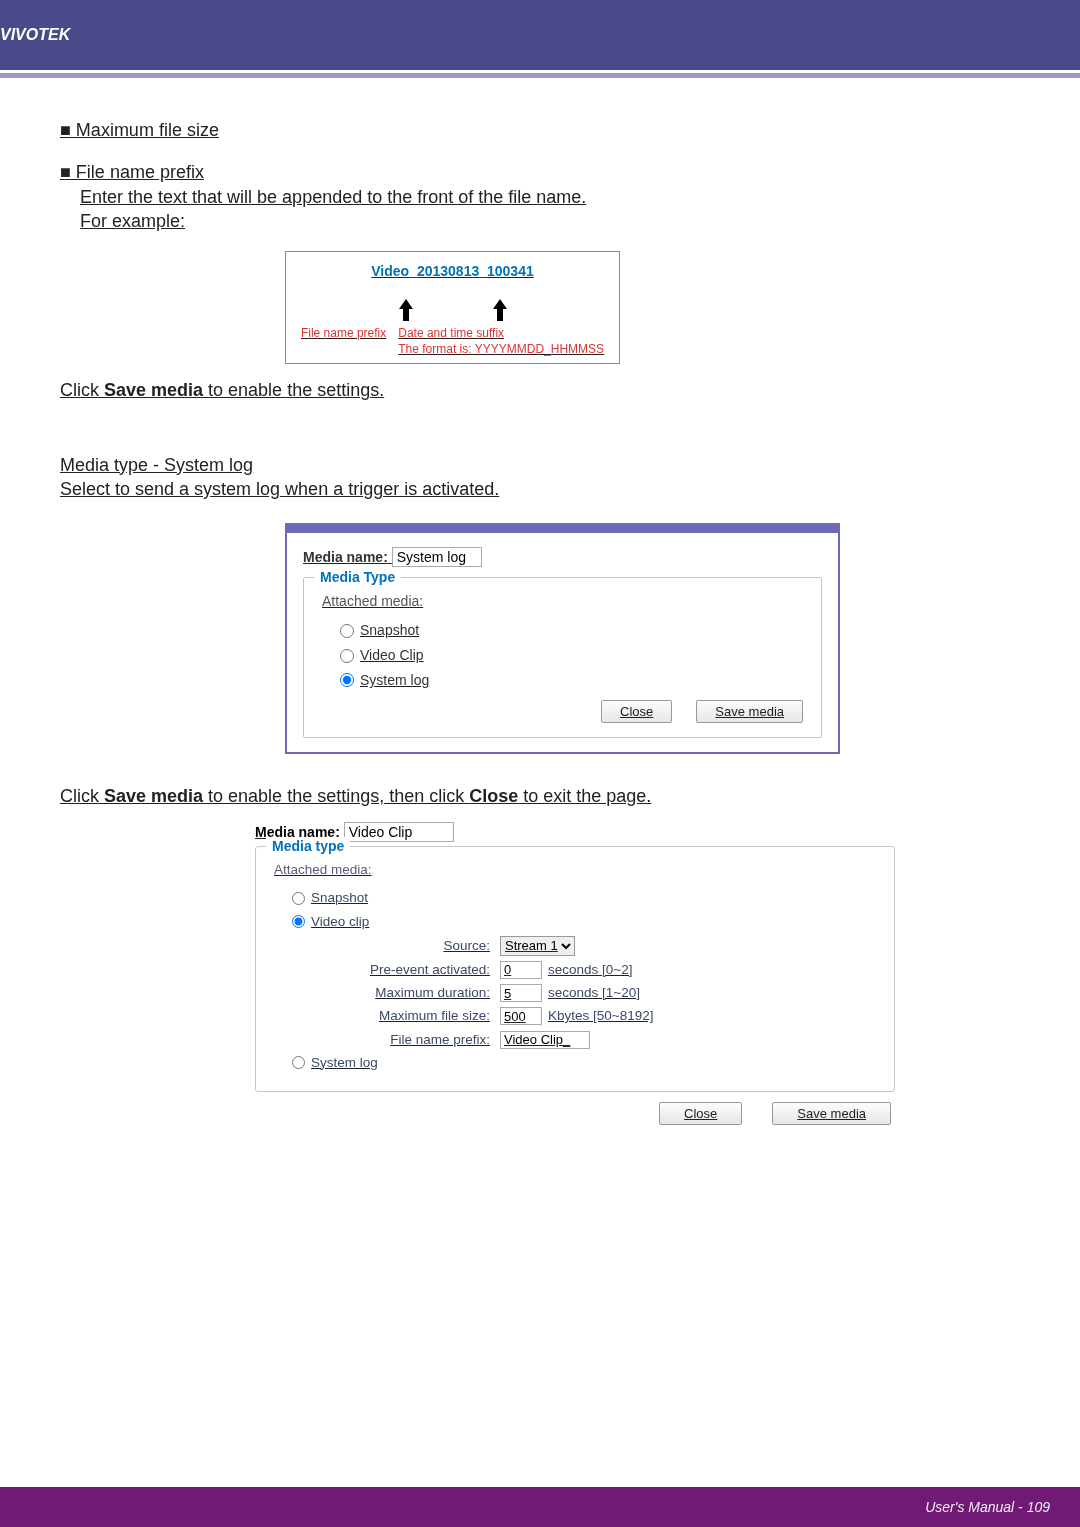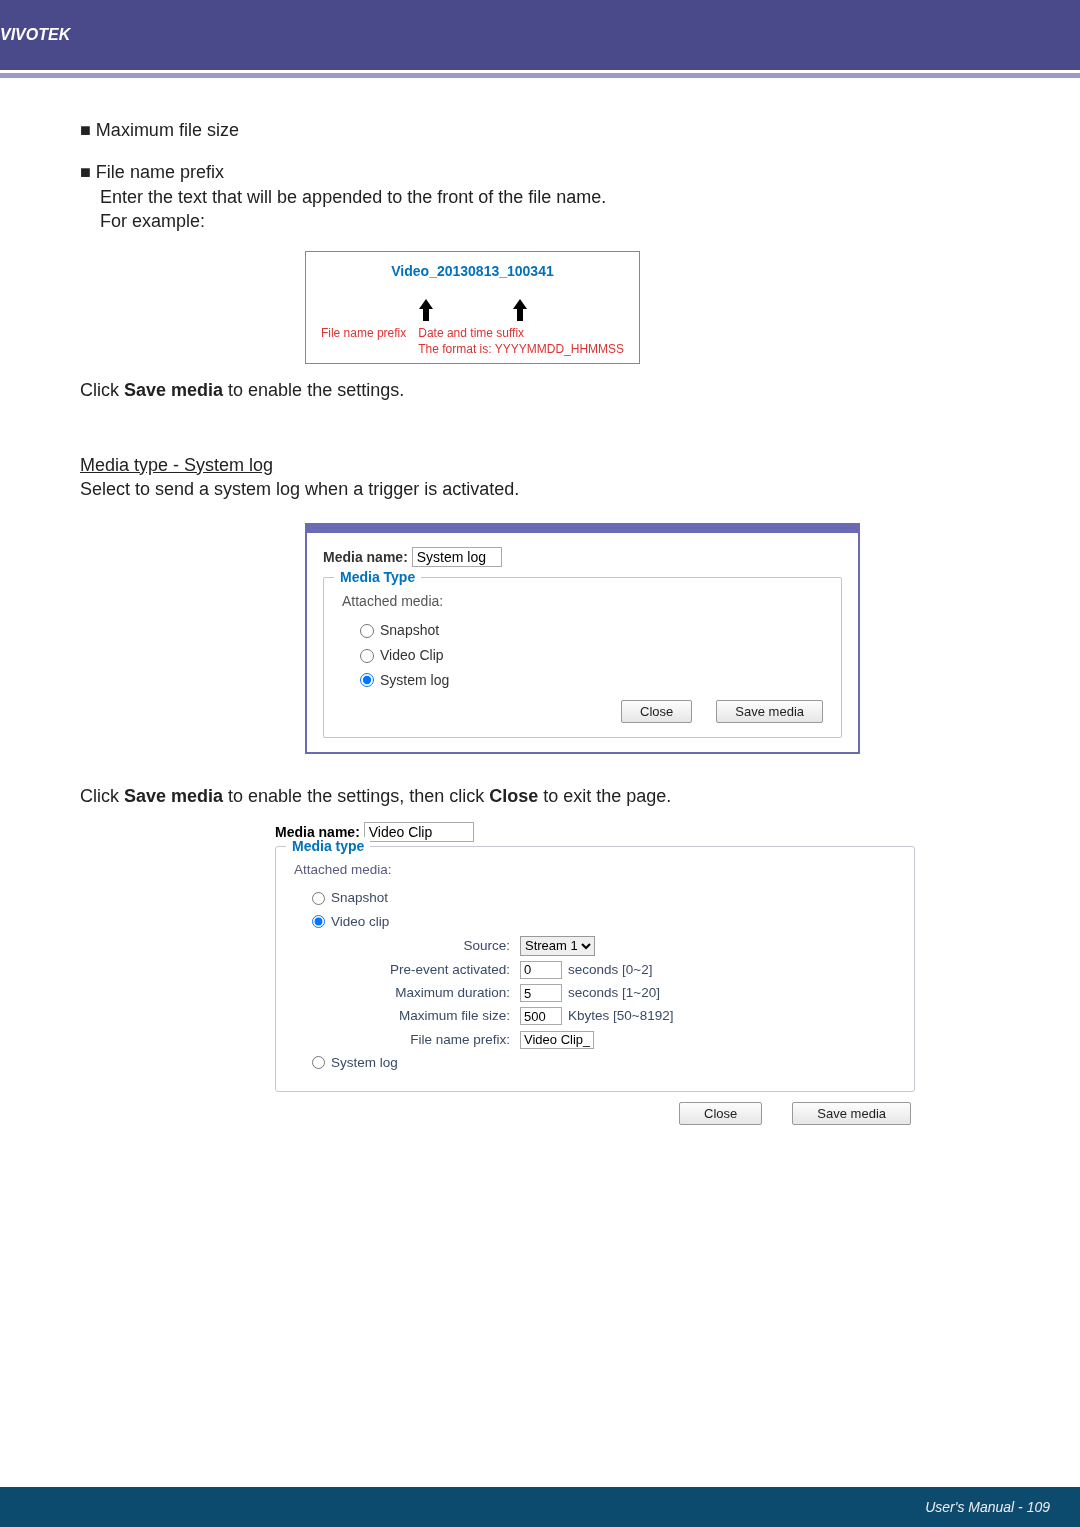--- a/index.html
+++ b/index.html
@@ -25,24 +25,25 @@
     font-style: italic;
     font-size: 16px;
   }
   .thin-line {
     width: 100%;
     height: 5px;
     background: #9b9bc5;
     margin-top: 3px;
   }
   .page-body {
-    padding: 40px 40px 0 80px;
+    padding: 40px 40px 0 60px;
     font-size: 18px;
     color: #222;
     line-height: 1.35;
+    text-decoration: underline;
   }
   .bullet-block { margin-bottom: 18px; }
   .indented { margin-left: 20px; }
   .example-diagram {
     width: 335px;
     border: 1px solid #888;
     margin: 6px auto 14px 225px;
     padding: 10px 10px 6px 10px;
     font-size: 14px;
     text-align: center;
@@ -106,31 +107,31 @@
     position:absolute; top:-10px; left:10px; background:#fff; padding:0 6px;
     color:#0072bc; font-weight:bold; font-size:14px;
   }
   .d2-attached { color:#5a5a80; margin:4px 0 10px 4px;}
   .d2-radio { display:flex; align-items:center; gap:6px; margin:5px 0 5px 22px; color:#3a4a66;}
   .d2-radio input{width:13px;height:13px;}
   .d2-sub { margin-left:70px; margin-top:4px;}
   .d2-line { display:flex; align-items:center; gap:6px; margin:5px 0; color:#3a4a66;}
   .d2-line .k { min-width:150px; text-align:right; margin-right:4px;}
   .d2-line input.small { width:42px; height:18px; border:1px solid #aaa; font-size:13px; padding:0 3px;}
-  .d2-line input.med { width:74px; height:18px; border:1px solid #aaa; font-size:13px; padding:0 3px;}
+  .d2-line input.med { width:90px; height:18px; border:1px solid #aaa; font-size:13px; padding:0 3px;}
   .d2-line select{ height:20px; border:1px solid #999; font-size:13px;}
   .d2-btnrow { display:flex; justify-content:flex-end; gap:30px; margin-top:10px; padding-right:4px;}
   .d2-btn {
     border:1px solid #999; background:linear-gradient(#fdfdfd,#e6e6e6);
     padding:3px 24px; font-size:13px; color:#222; border-radius:2px;
   }
 
   .footer-band {
     position:absolute; bottom:0; left:0; width:100%; height:40px;
-    background:#0c4a6e; color:#eee; font-style:italic; font-size:14px;
+    background:#701a75; color:#eee; font-style:italic; font-size:14px;
     display:flex; align-items:center; justify-content:flex-end; padding-right:30px;
   }
 </style>
 </head>
 <body>
 
 <div class="header-band">
   <span class="header-text">VIVOTEK</span>
 </div>
 <div class="thin-line"></div>

